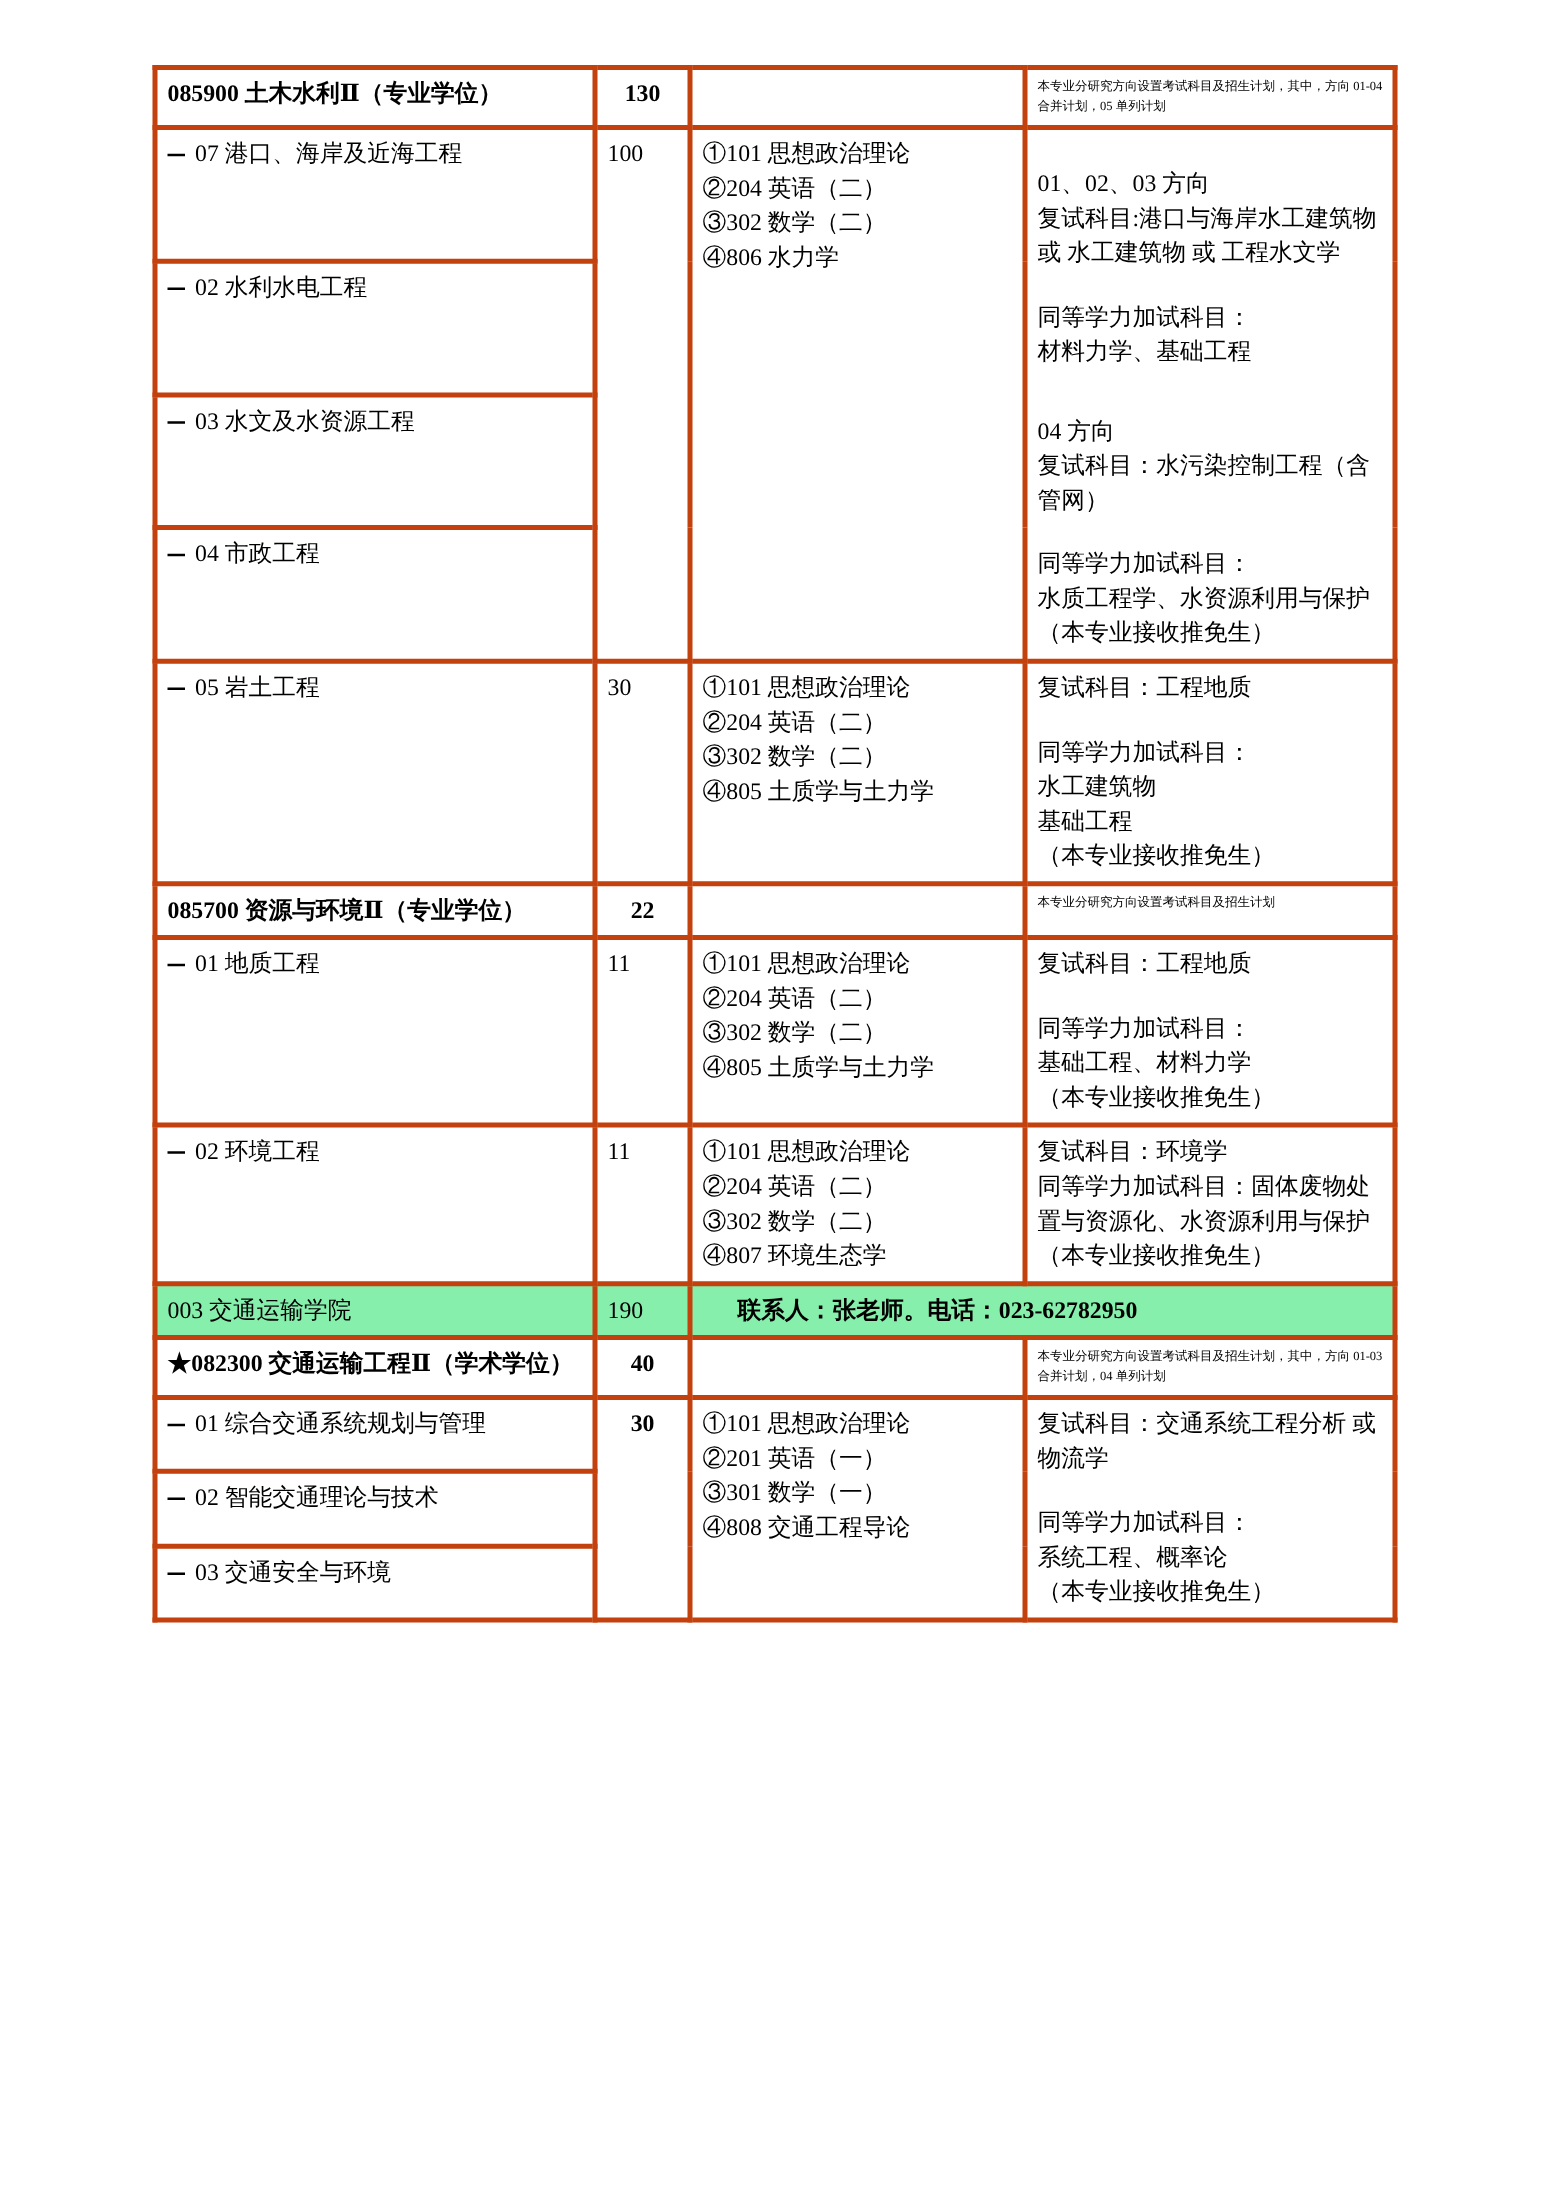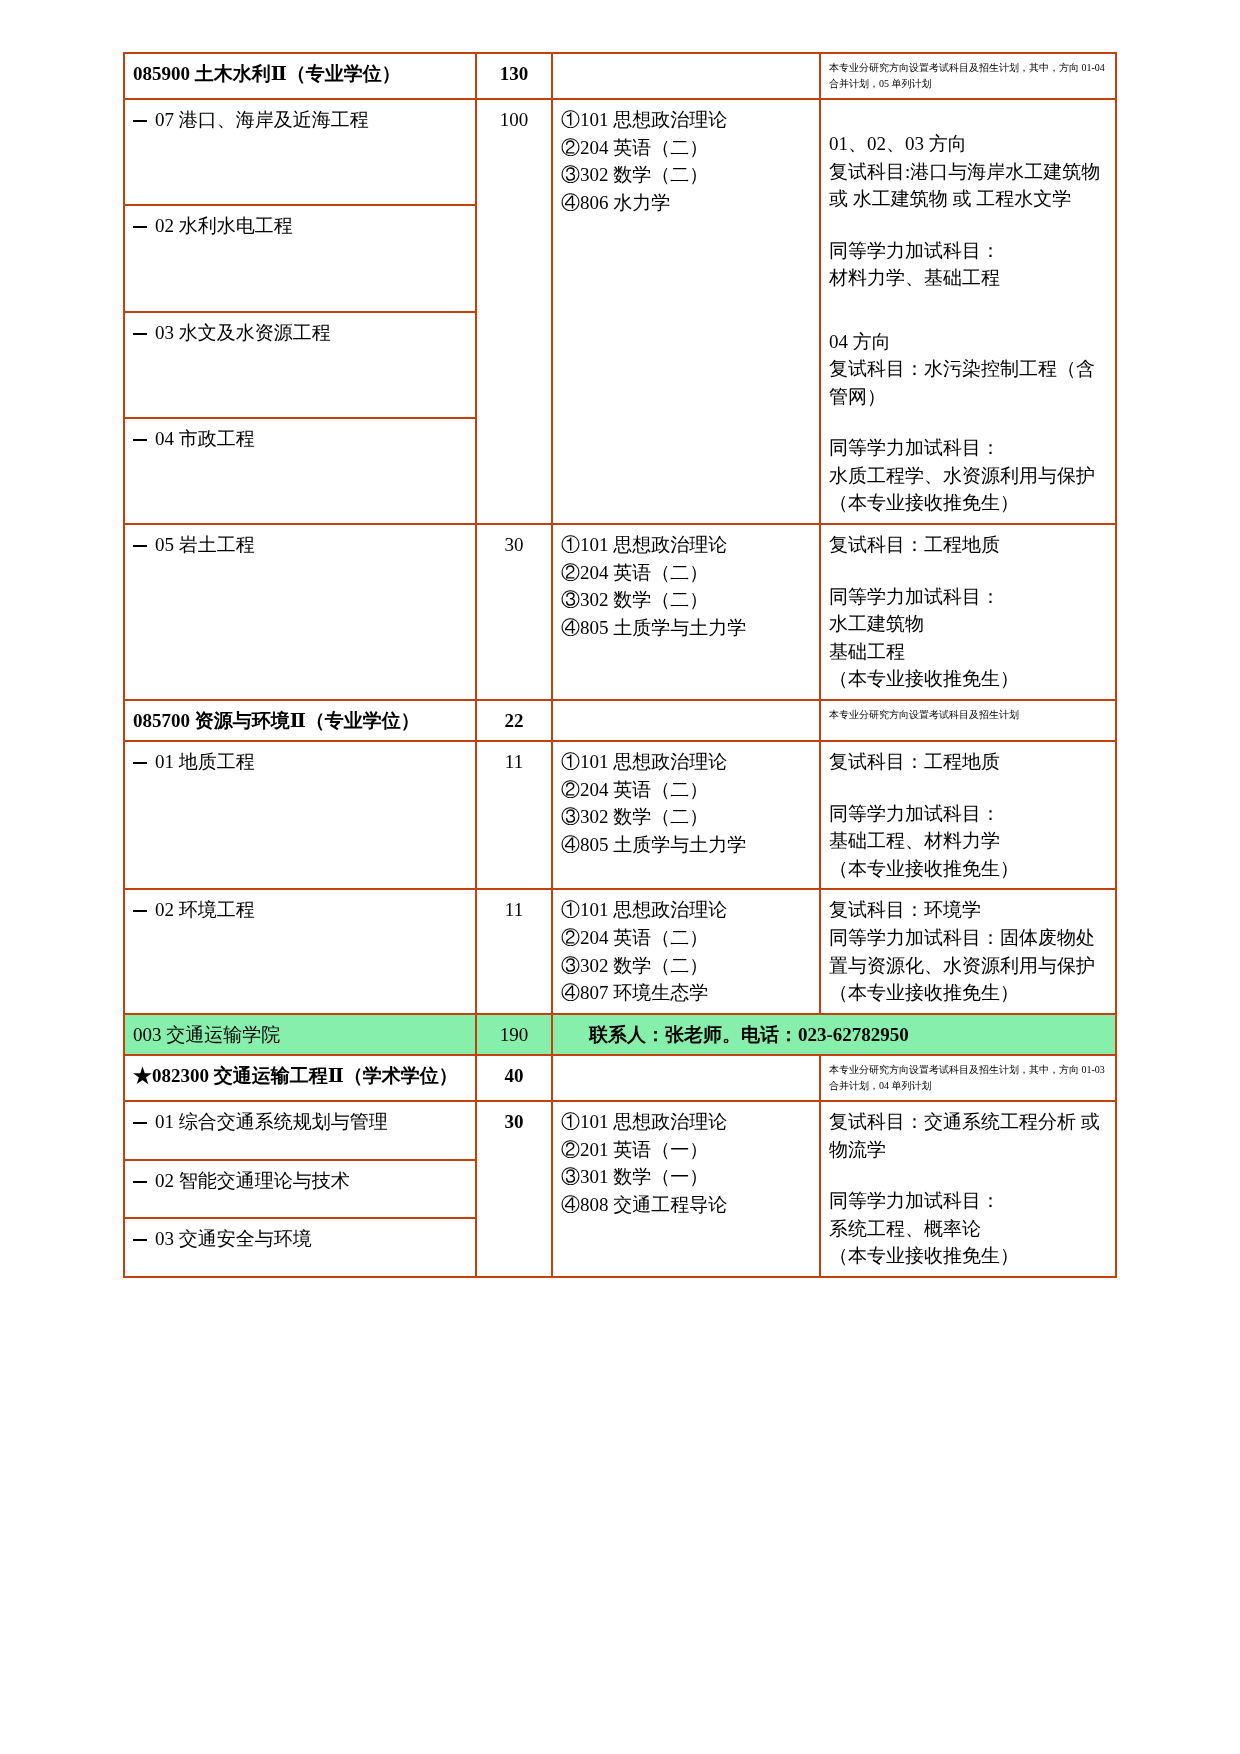--- a/index.html
+++ b/index.html
@@ -20,21 +20,21 @@
     box-sizing: border-box;
     padding: 52px 48px;
   }
   table.doc-table {
     width: 992px;
     border-collapse: collapse;
     table-layout: fixed;
     margin: 0 auto;
   }
   table.doc-table td {
-    border: 2px solid #c2410c;
+    border: 4px solid #c2410c;
     vertical-align: top;
     padding: 6px 8px;
     font-size: 19px;
     line-height: 1.45;
   }
   
   col.c1 { width: 352px; }
   col.c2 { width: 76px; }
   col.c3 { width: 268px; }
   col.c4 { width: 296px; }
@@ -59,21 +59,20 @@
     margin-right: 8px;
   }
   .cell-num {
     text-align: center;
     font-weight: bold;
     font-size: 21px;
     vertical-align: middle;
     border-radius: 24px;
   }
   .cell-num-plain {
-    text-align: center;
     font-size: 21px;
     vertical-align: middle;
     font-weight: normal;
   }
   .cell-subjects {
     font-size: 20px;
     line-height: 1.55;
     vertical-align: middle;
   }
   .cell-subjects div { white-space: nowrap; }

